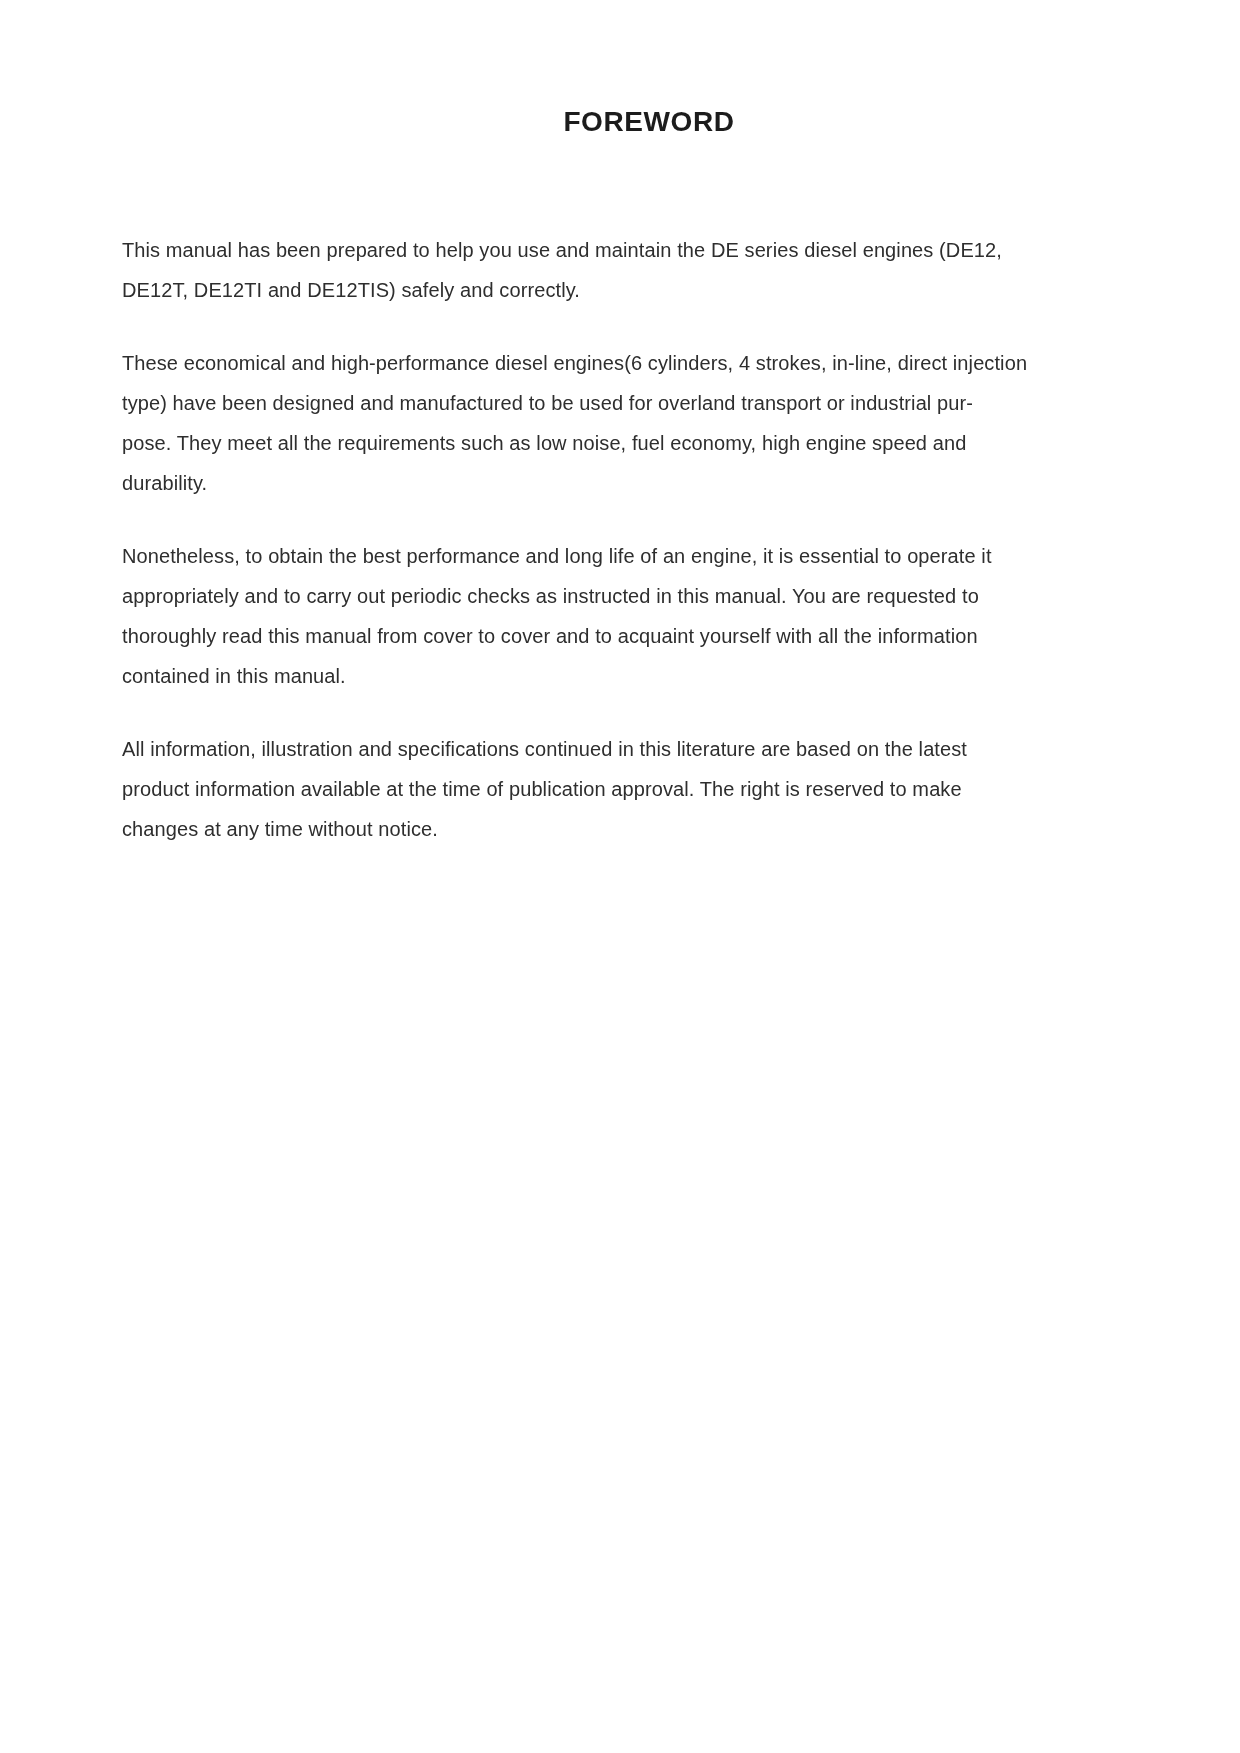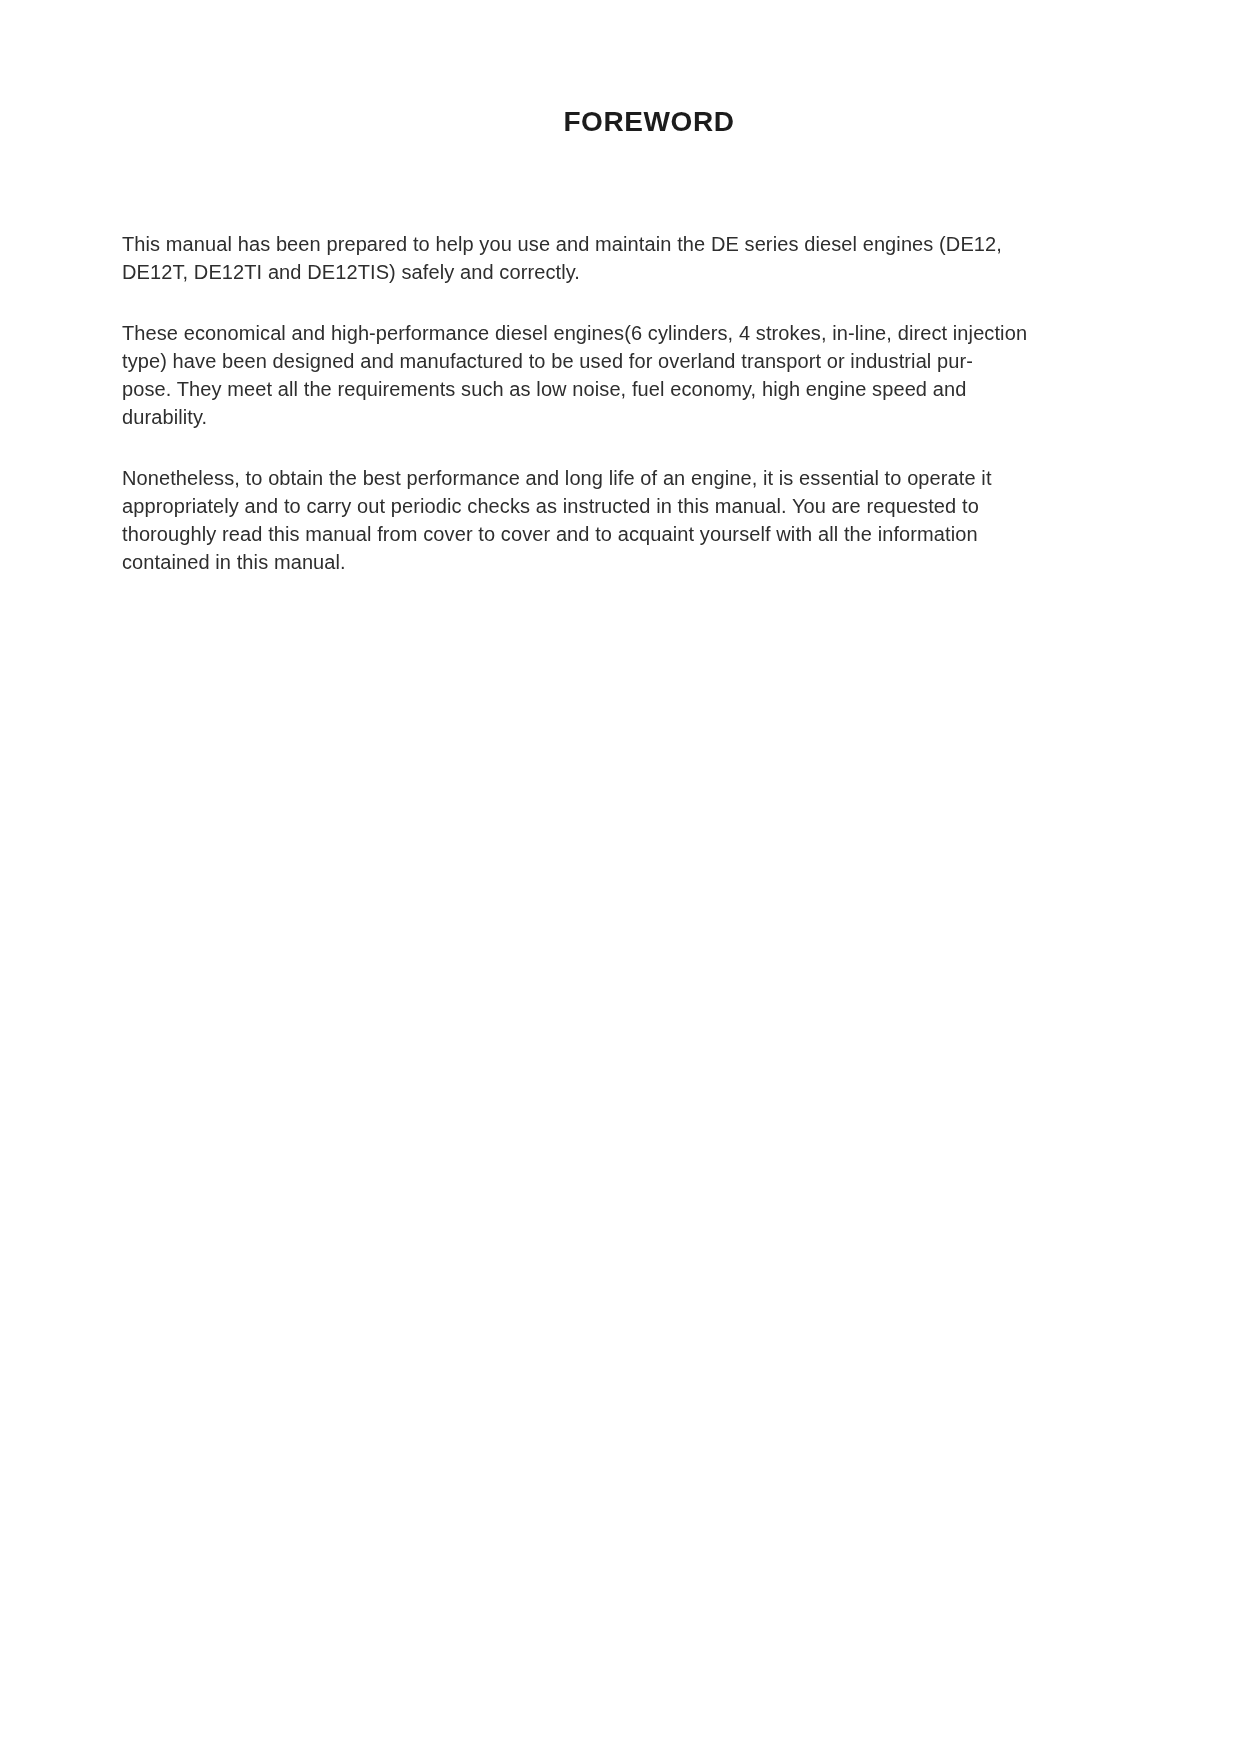--- a/index.html
+++ b/index.html
@@ -29,21 +29,21 @@
     font-weight: bold;
     letter-spacing: 0.6px;
     color: var(--title, #1c1c1c);
   }
   .doc-content {
     margin-top: 90px;
   }
   .para {
     margin: 0 0 33px 0;
     font-size: 20px;
-    line-height: 28px;
+    line-height: 40px;
     letter-spacing: 0.1px;
     white-space: pre-line;
     color: var(--text, #2e2e2e);
   }
 </style>
 </head>
 <body>
 
 <div class="page">
   <h1 class="doc-title">FOREWORD</h1>
@@ -52,14 +52,17 @@
     <p class="para">This manual has been prepared to help you use and maintain the DE series diesel engines (DE12,
 DE12T, DE12TI and DE12TIS) safely and correctly.</p>
     <p class="para">These economical and high-performance diesel engines(6 cylinders, 4 strokes, in-line, direct injection
 type) have been designed and manufactured to be used for overland transport or industrial pur-
 pose. They meet all the requirements such as low noise, fuel economy, high engine speed and
 durability.</p>
     <p class="para">Nonetheless, to obtain the best performance and long life of an engine, it is essential to operate it
 appropriately and to carry out periodic checks as instructed in this manual. You are requested to
 thoroughly read this manual from cover to cover and to acquaint yourself with all the information
 contained in this manual.</p>
+    <p class="para">All information, illustration and specifications continued in this literature are based on the latest
+product information available at the time of publication approval. The right is reserved to make
+changes at any time without notice.</p>
   </div>
 </div>
 
 </body></html>

